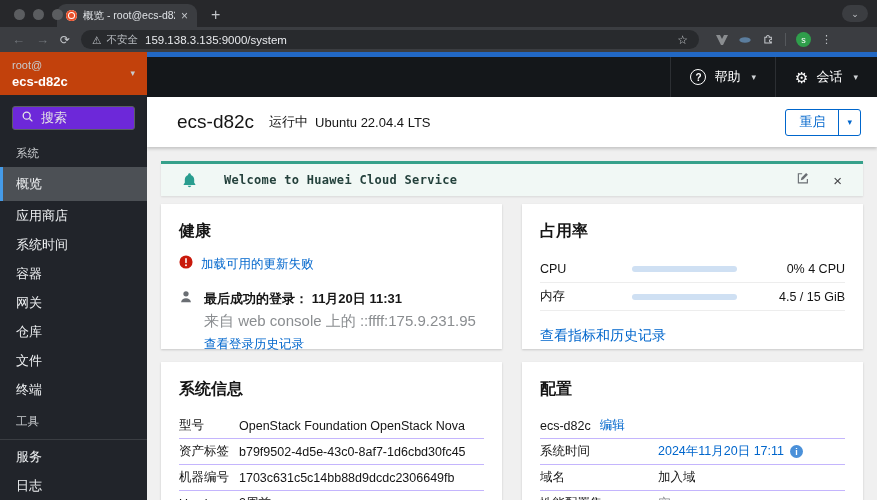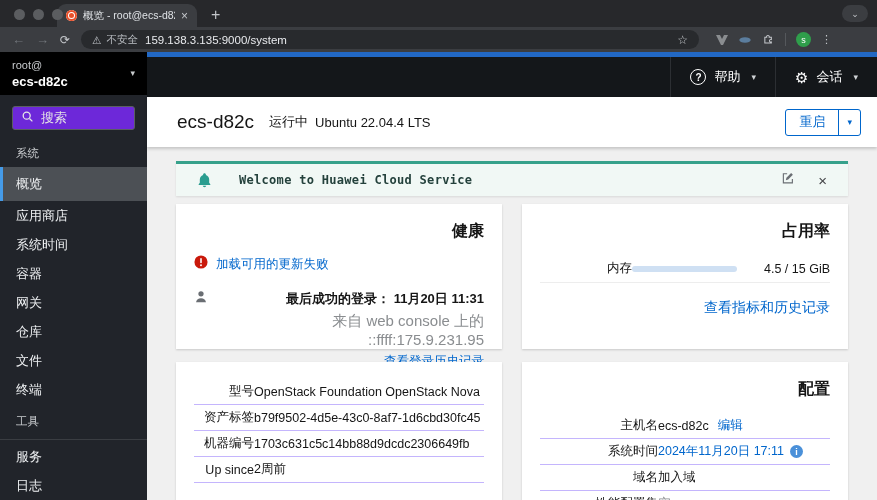--- a/index.html
+++ b/index.html
@@ -33,21 +33,21 @@
   .vsep { width:1px; height:13px; background:#55585c; }
   .avatar { width:15px; height:15px; border-radius:50%; background:#2f9e4b; color:#fff; font-size:9px;
     display:flex; align-items:center; justify-content:center; }
   .kebab { color:#c3c6ca; font-size:11px; }
 
   
   .app { display:flex; height:448px; }
 
   
   .sidebar { width:147px; background:#21242a; display:flex; flex-direction:column; flex:none; }
-  .hostblock { height:45px; background:#000000; padding:6px 12px 0; position:relative; }
+  .hostblock { height:45px; background:#c2410c; padding:6px 12px 0; position:relative; }
   .host-user { color:#c8cbce; font-size:11px; line-height:15px; }
   .host-name { color:#fff; font-size:13px; font-weight:700; line-height:17px; }
   .host-caret { position:absolute; right:12px; top:16px; color:#c8cbce; font-size:9px; }
   .search-box { margin:11px 12px 6px; border:1px solid #5b5e62; border-radius:3px; height:26px;
     display:flex; align-items:center; padding:0 8px; gap:7px; background:#6d28d9; }
   .search-box input { background:transparent; border:none; outline:none; color:#e6e6e6; font-size:13px; width:85px;
     font-family:inherit; }
   .search-box input::placeholder { color:#e6e6e6; opacity:1; }
   .nav-section-label { color:#c8cbce; font-size:11.5px; padding:10px 16px 6px; }
   .nav-item { height:29px; display:flex; align-items:center; padding:0 13px; color:#eef0f2; font-size:13px;
@@ -68,21 +68,21 @@
 
   .page-header { height:50px; background:#fff; display:flex; align-items:center; padding:0 16px 0 30px;
     box-shadow:0 2px 3px rgba(0,0,0,.18); position:relative; z-index:2; flex:none; }
   .h-title { font-size:19px; color:#151515; margin-right:15px; }
   .h-sub { font-size:13px; color:#151515; margin-right:7px; }
   .restart { margin-left:auto; display:flex; border:1px solid #0066cc; border-radius:3px; background:#fff;
     color:#0066cc; font-size:13px; }
   .restart-main { padding:3px 13px 4px; border-right:1px solid #0066cc; }
   .restart-caret { padding:0 8px; font-size:9px; display:flex; align-items:center; }
 
-  .page-body { flex:1; background:#f0f0f0; padding:14px 29px; overflow:hidden;text-align:right; }
+  .page-body { flex:1; background:#f0f0f0; padding:14px 14px; overflow:hidden; }
   .banner { background:#f1f8f5; border-top:3px solid #36a18b; height:35px; display:flex; align-items:center;
     padding:0 21px; box-shadow:0 1px 2px rgba(0,0,0,.10); }
   .banner-bell { margin-right:27px; display:flex; }
   .banner-text { font-family:"DejaVu Sans Mono","Liberation Mono",monospace; font-weight:700; font-size:12px;
     color:#24413c; letter-spacing:.3px; }
   .banner-actions { margin-left:auto; display:flex; gap:23px; align-items:center; }
   .banner-close { color:#444548; font-size:15px; line-height:1; }
 
   .cards { display:grid; grid-template-columns:1fr 1fr; gap:13px 20px; margin-top:8px; }
   .card { background:#fff; box-shadow:0 1px 2px rgba(0,0,0,.16); padding:17px 18px; }
@@ -293,28 +293,34 @@
               </div>
               <div class="login-detail">来自 web console 上的 ::ffff:175.9.231.95</div>
               <a class="link login-link" href="#">查看登录历史记录</a>
             </div>
           </div>
         </div>
 
         <div class="card row1">
           <div class="card-title">占用率</div>
           <div class="usage-row">
+            <span class="u-label">CPU</span>
+            <span class="bar-track"><span class="bar-fill" style="width: 0%;"></span></span>
+            <span class="u-value">0% 4 CPU</span>
+          </div>
+          <div class="usage-row">
             <span class="u-label">内存</span>
             <span class="bar-track"><span class="bar-fill" style="width: 30%;"></span></span>
             <span class="u-value">4.5 / 15 GiB</span>
           </div>
           <a class="link metrics-link" href="#">查看指标和历史记录</a>
         </div>
 
         <div class="card row2">
+          <div class="card-title">系统信息</div>
           <div class="info-row">
             <span class="si-label">型号</span>
             <span>OpenStack Foundation OpenStack Nova</span>
           </div>
           <div class="info-row">
             <span class="si-label">资产标签</span>
             <span>b79f9502-4d5e-43c0-8af7-1d6cbd30fc45</span>
           </div>
           <div class="info-row">
             <span class="si-label">机器编号</span>
@@ -322,21 +328,20 @@
           </div>
           <div class="info-row">
             <span class="si-label">Up since</span>
             <span>2周前</span>
           </div>
         </div>
 
         <div class="card row2">
           <div class="card-title">配置</div>
           <div class="info-row">
-            <span class="cf-label">主机名</span>
             <span>ecs-d82c</span>
             <a class="link edit-link" href="#">编辑</a>
           </div>
           <div class="info-row">
             <span class="cf-label">系统时间</span>
             <a class="link" href="#">2024年11月20日 17:11</a>
             <span class="info-dot">i</span>
           </div>
           <div class="info-row">
             <span class="cf-label">域名</span>

